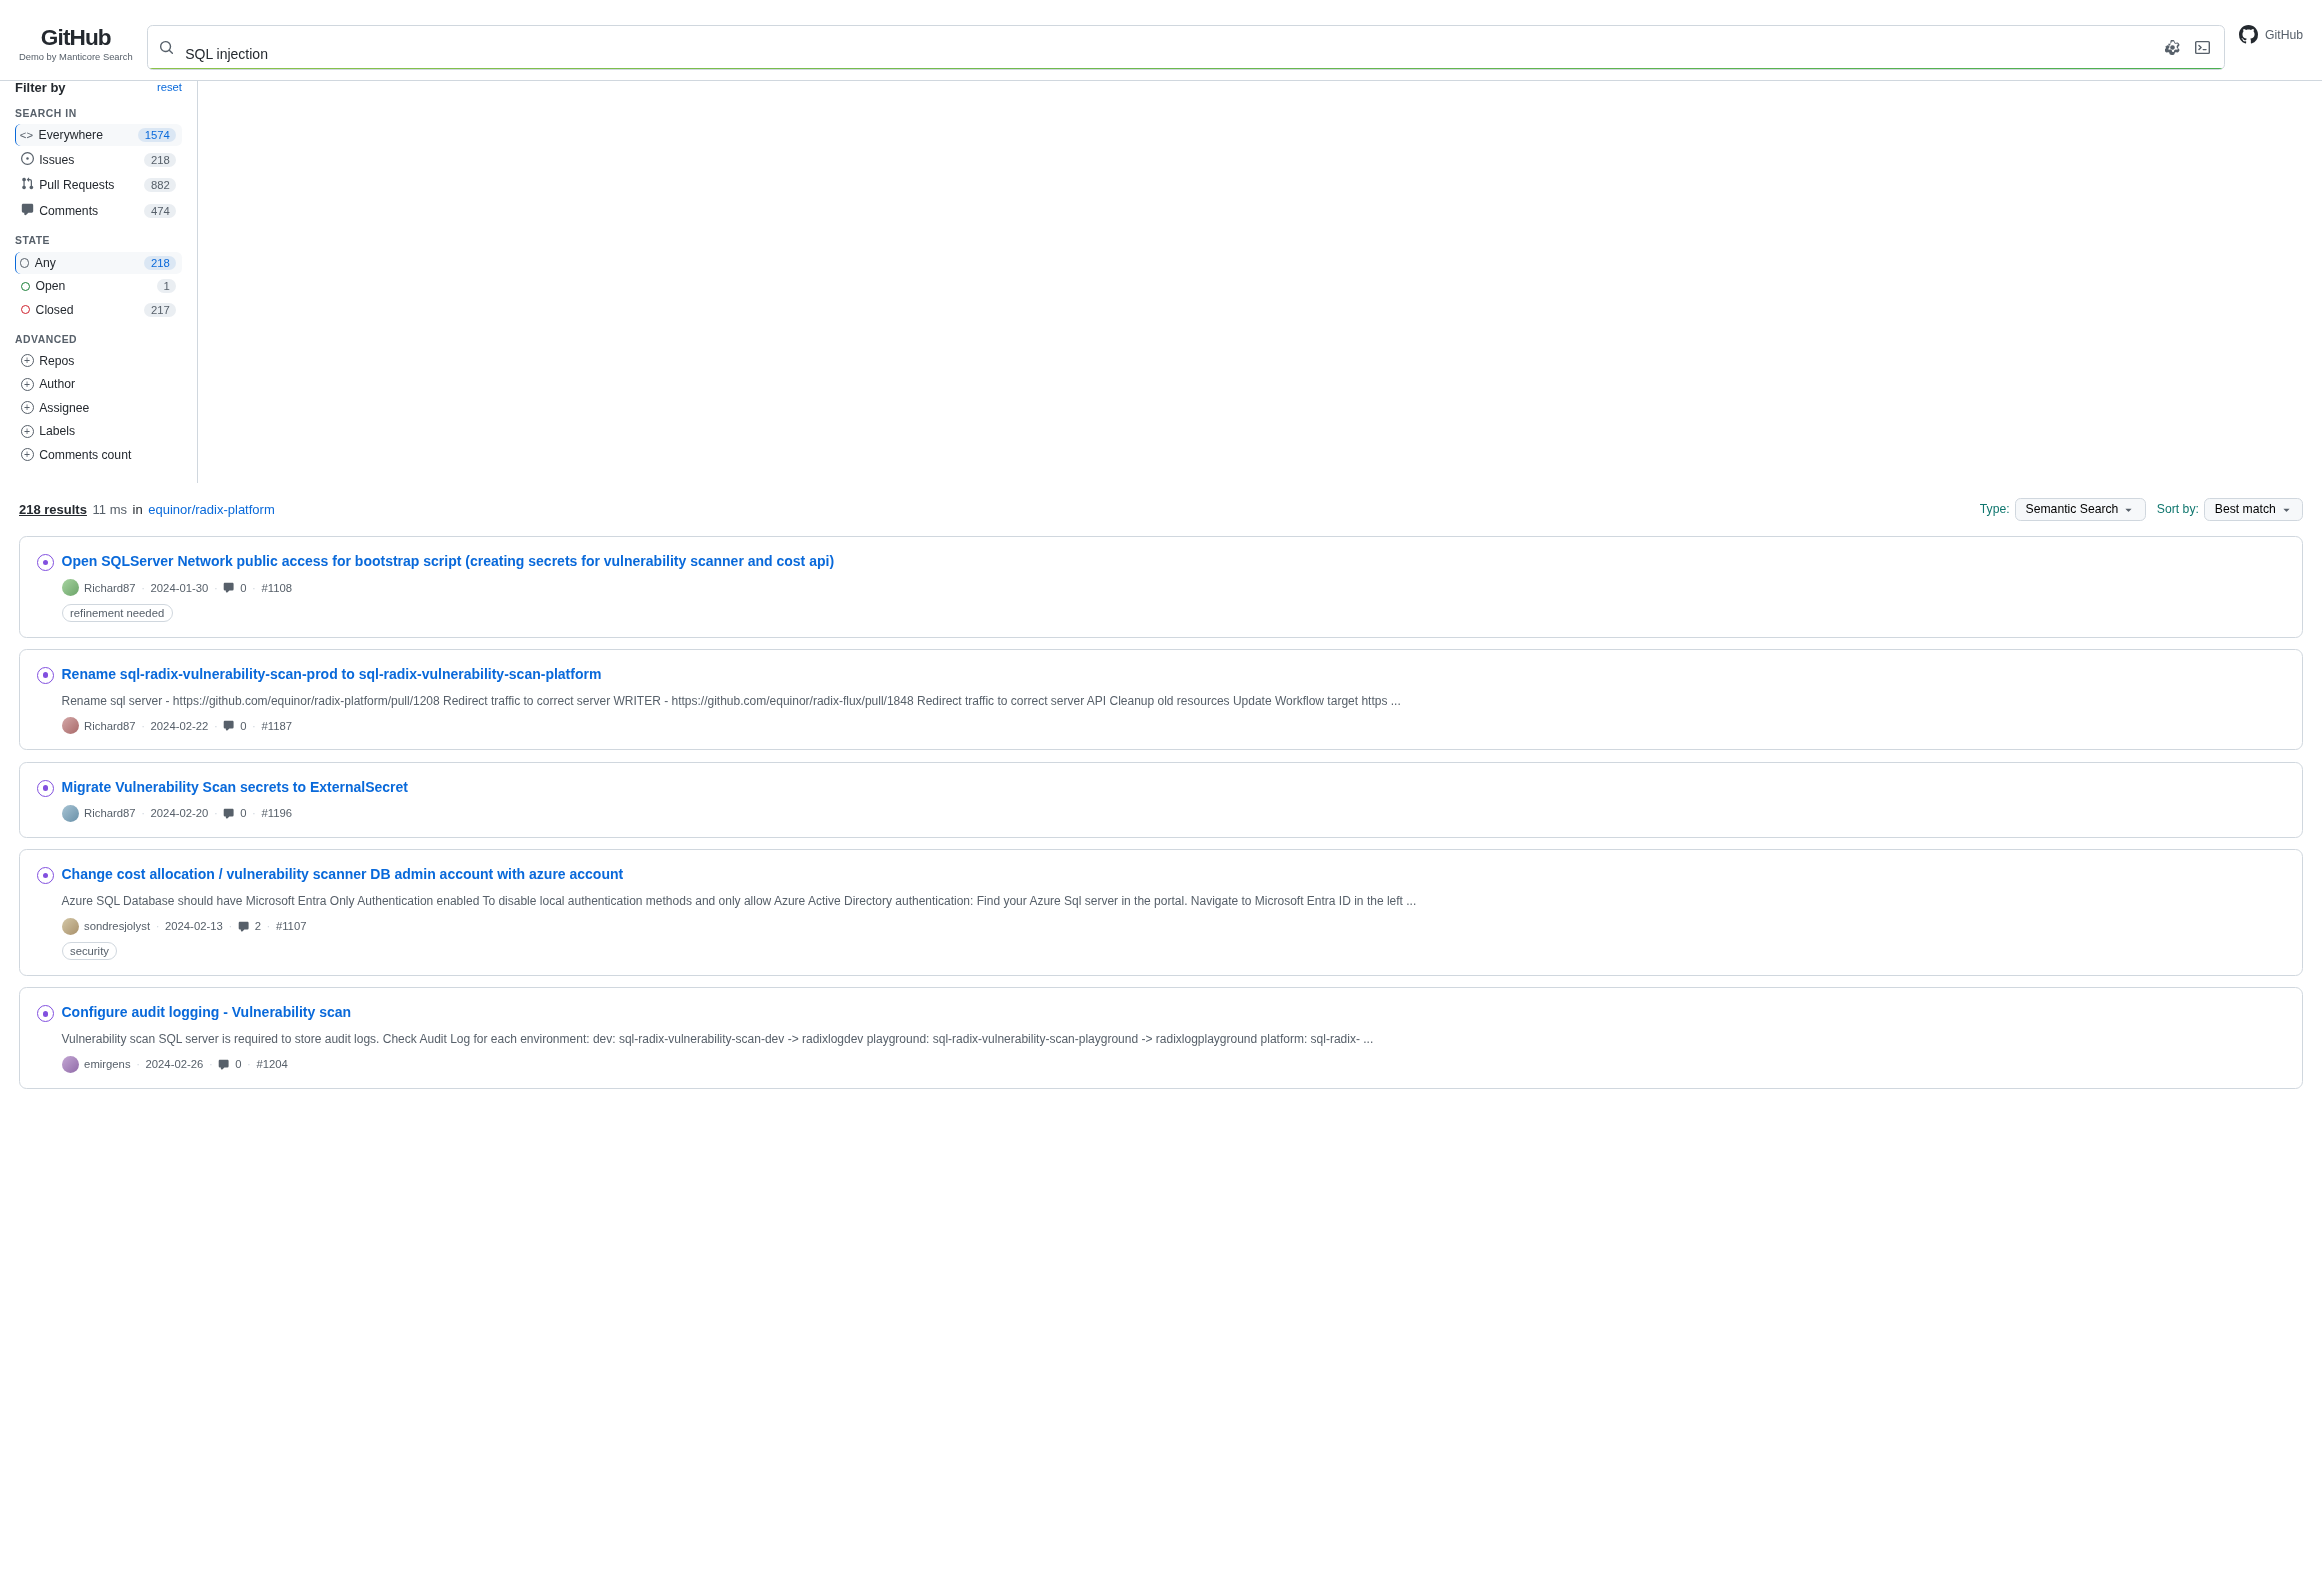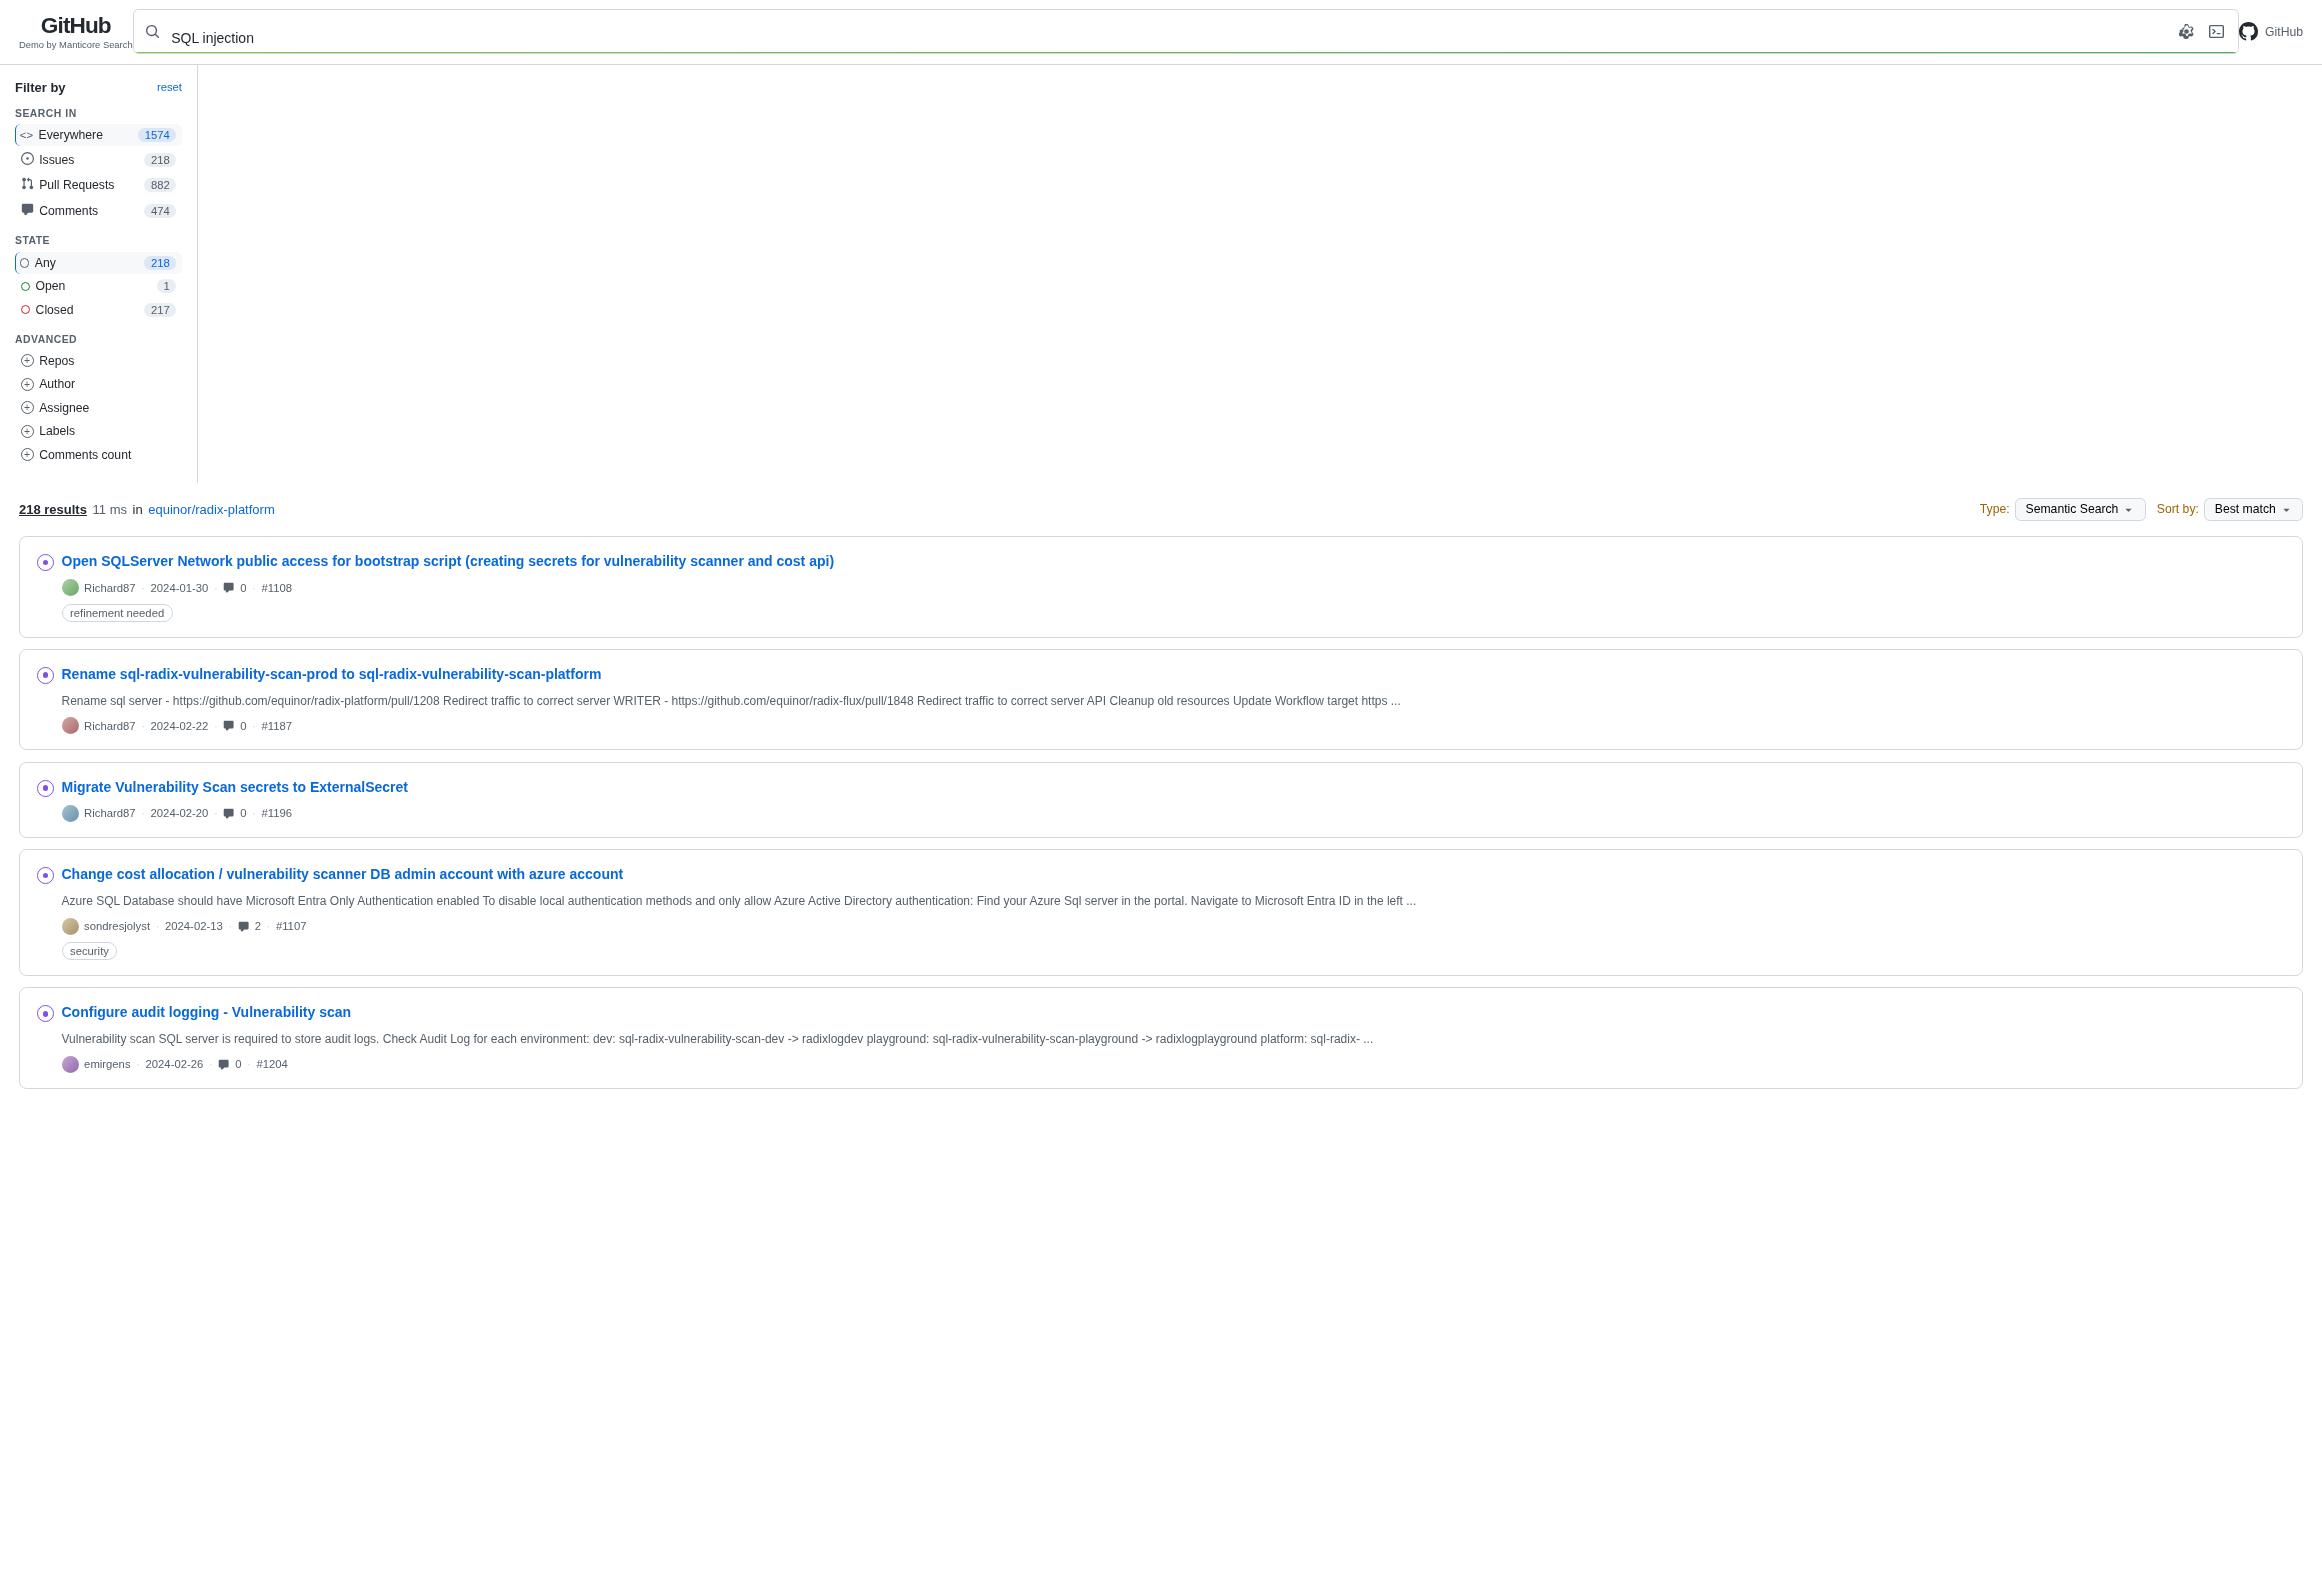--- a/index.html
+++ b/index.html
@@ -1,27 +1,27 @@
 <!DOCTYPE html>
 <html style="font-size:15px"><head>
   <meta charset="utf-8">
   <style>
     * { box-sizing: border-box; margin: 0; padding: 0; }
     body { font-family: -apple-system, BlinkMacSystemFont, 'Segoe UI', Helvetica, Arial, sans-serif; font-size: 13px; background: #fff; color: #24292f; }
 
     
     .header {
       display: flex;
-      align-items: center;
+      align-items: flex-start;
       padding: 9.4px 19px;
       border-bottom: 0.9px solid #d0d7de;
-      gap: 0;
+      gap: 14px;
       background: #fff;
       position: sticky;
-      top: 0;
+      top: 16px;
       z-index: 100;
     }
     .logo-area {
       display: flex;
       flex-direction: column;
       align-items: center;
       min-width: 113px;
     }
     .logo-title {
       font-size: 22.6px;
@@ -232,21 +232,21 @@
       display: flex;
       align-items: center;
       gap: 11.3px;
     }
     .control-group {
       display: flex;
       align-items: center;
       gap: 5.6px;
       font-size: 12.2px;
     }
-    .control-label { color: #a16207; }
+    .control-label { color: #0f766e; }
     .control-select {
       border: 0.9px solid #d0d7de;
       border-radius: 5.6px;
       padding: 3.8px 9.4px;
       font-size: 12.2px;
       cursor: pointer;
       background: #f6f8fa;
       color: #000000;
       display: flex;
       align-items: center;

